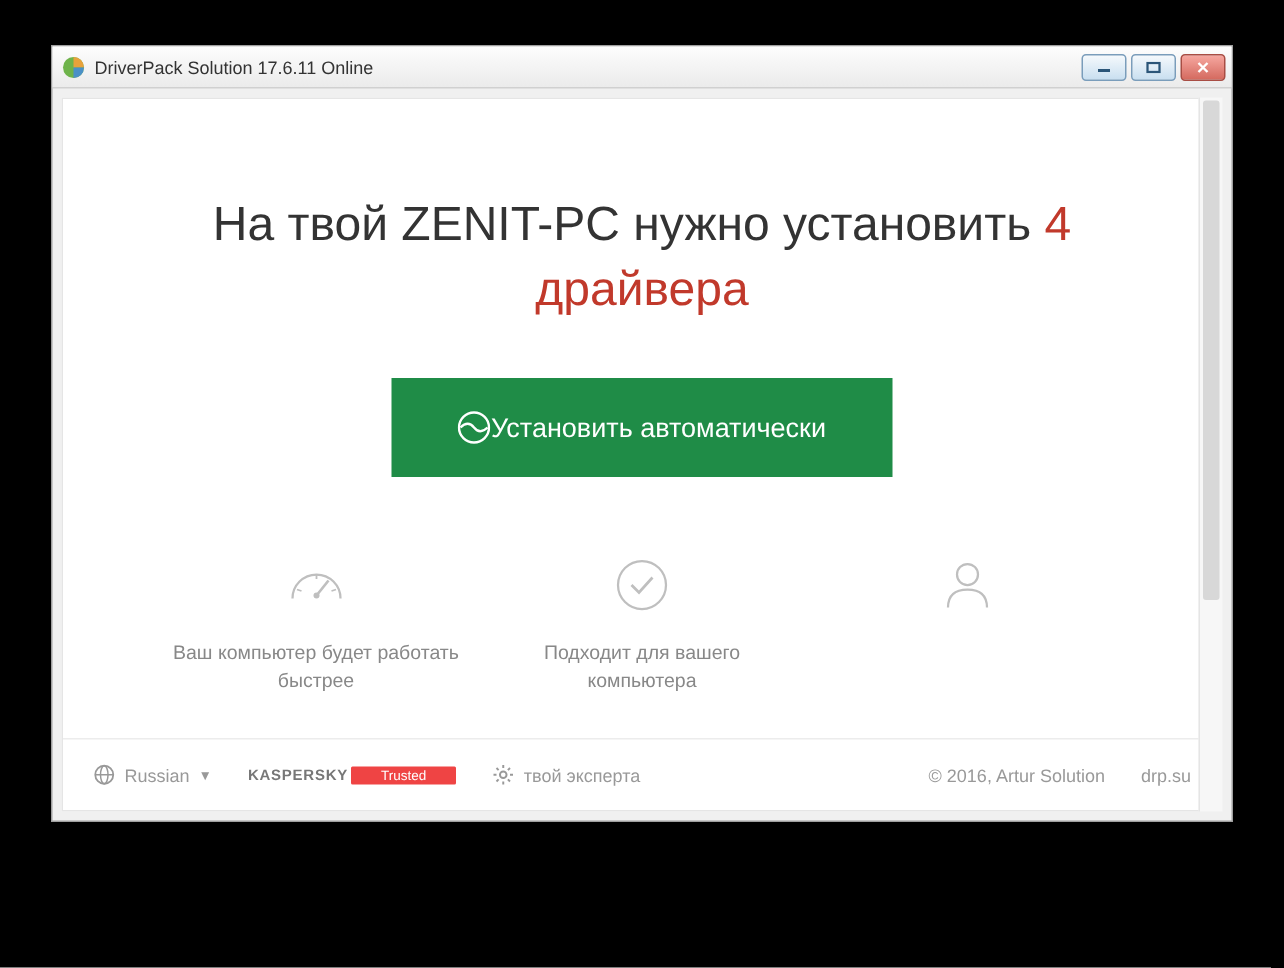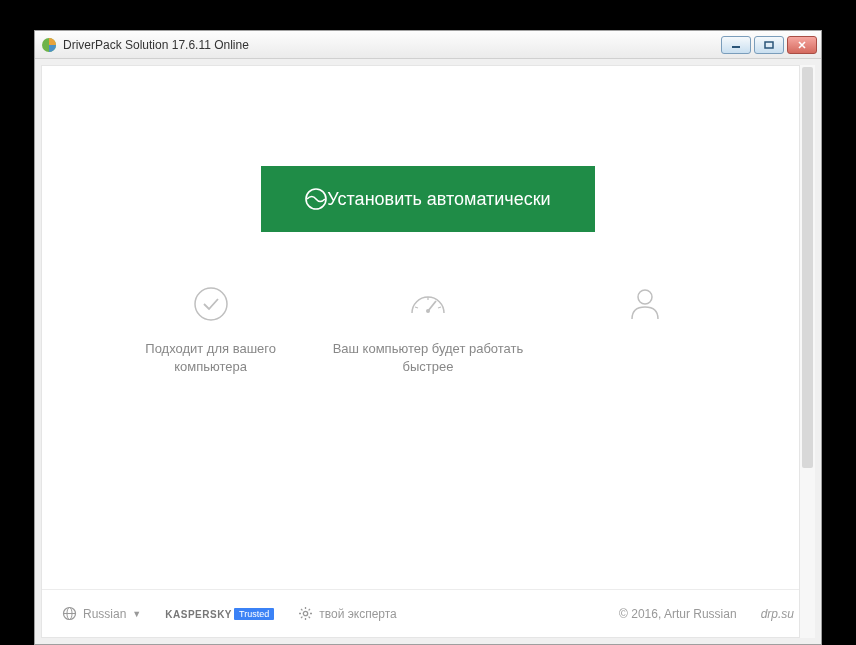--- a/index.html
+++ b/index.html
@@ -9,21 +9,21 @@
   width: 856px;
   height: 645px;
   overflow: hidden;
   position: relative;
 }
 .window {
   position: absolute;
   left: 34px;
   top: 30px;
   width: 788px;
-  height: 615px;
+  height: 518px;
   background: #f0f0f0;
   border: 1px solid #9f9f9f;
   display: flex;
   flex-direction: column;
 }
 .titlebar {
   height: 28px;
   background: linear-gradient(#fdfdfd, #ebebeb);
   border-bottom: 1px solid #d0d0d0;
   display: flex;
@@ -167,27 +167,27 @@
   gap: 2px;
   font-size: 10px;
 }
 .kaspersky-name {
   font-weight: bold;
   letter-spacing: 0.5px;
   color: #777;
   font-size: 10px;
 }
 .trusted-pill {
-  background: #3b82f6;
+  background: #ef4444;
   color: #fff;
-  padding: 1px 5px;
+  padding: 1px 20px;
   font-size: 9px;
   border-radius: 1px;
 }
-.drp-link { cursor: pointer; font-style: italic; }
+.drp-link { cursor: pointer; }
 svg { display: block; }
 </style>
 </head>
 <body>
 
 <div class="window">
 
   <div class="titlebar">
     <span class="titlebar-icon">
       <svg width="16" height="16" viewBox="0 0 16 16">
@@ -213,53 +213,57 @@
             <path d="M2 1 L8 7 M8 1 L2 7" stroke="#fff" stroke-width="1.6"></path>
           </svg>
       </div>
     </div>
   </div>
 
   <div class="content-frame">
     <div class="content">
 
       <div class="main">
+        <div class="headline">
+          <span>На твой </span><span>ZENIT-PC</span><span> нужно установить </span><span class="accent">4</span><br>
+          <span class="accent2">драйвера</span>
+        </div>
 
         <button class="install-btn">
           <span class="install-icon">
             <svg width="22" height="22" viewBox="0 0 22 22">
               <circle cx="11" cy="11" r="10" fill="none" stroke="#fff" stroke-width="1.6"></circle>
               <path d="M2 11 Q7 6 11 11 Q15 16 20 11" fill="none" stroke="#fff" stroke-width="1.6"></path>
             </svg>
           </span>
           <span>Установить автоматически</span>
         </button>
 
         <div class="features">
-          <div class="feature">
-            <div class="feature-icon">
-              <svg width="38" height="38" viewBox="0 0 38 38">
-                <circle cx="19" cy="19" r="16" fill="none" stroke="#bfbfbf" stroke-width="1.5"></circle>
-                <path d="M12 19 L17 24 L26 14" fill="none" stroke="#bfbfbf" stroke-width="1.8"></path>
-              </svg>
-            </div>
-            <div class="feature-text">Подходит для вашего компьютера</div>
-          </div>
           <div class="feature">
             <div class="feature-icon">
               <svg width="40" height="38" viewBox="0 0 40 38">
                 <path d="M4 28 A16 16 0 0 1 36 28" fill="none" stroke="#bfbfbf" stroke-width="1.5"></path>
                 <line x1="20" y1="26" x2="28" y2="16" stroke="#bfbfbf" stroke-width="1.8"></line>
                 <circle cx="20" cy="26" r="2" fill="#bfbfbf"></circle>
                 <line x1="7" y1="22" x2="10" y2="23" stroke="#bfbfbf" stroke-width="1.2"></line>
                 <line x1="33" y1="22" x2="30" y2="23" stroke="#bfbfbf" stroke-width="1.2"></line>
                 <line x1="20" y1="12" x2="20" y2="15" stroke="#bfbfbf" stroke-width="1.2"></line>
               </svg>
             </div>
             <div class="feature-text">Ваш компьютер будет работать быстрее</div>
+          </div>
+          <div class="feature">
+            <div class="feature-icon">
+              <svg width="38" height="38" viewBox="0 0 38 38">
+                <circle cx="19" cy="19" r="16" fill="none" stroke="#bfbfbf" stroke-width="1.5"></circle>
+                <path d="M12 19 L17 24 L26 14" fill="none" stroke="#bfbfbf" stroke-width="1.8"></path>
+              </svg>
+            </div>
+            <div class="feature-text">Подходит для вашего компьютера</div>
           </div>
           <div class="feature">
             <div class="feature-icon">
               <svg width="34" height="38" viewBox="0 0 34 38">
                 <circle cx="17" cy="12" r="7" fill="none" stroke="#bfbfbf" stroke-width="1.5"></circle>
                 <path d="M4 34 Q4 22 17 22 Q30 22 30 34" fill="none" stroke="#bfbfbf" stroke-width="1.5"></path>
               </svg>
             </div>
           </div>
         </div>
@@ -297,21 +301,21 @@
                 <line x1="12" y1="3" x2="10.6" y2="4.4"></line>
                 <line x1="4.4" y1="10.6" x2="3" y2="12"></line>
               </g>
             </svg>
           </span>
           <span>твой эксперта</span>
         </div>
 
         <div class="footer-spacer"></div>
 
-        <div>© 2016, Artur Russian</div>
+        <div>© 2016, Artur Solution</div>
         <div class="drp-link">drp.su</div>
       </div>
 
     </div>
 
     <div class="scrollbar">
       <div class="scroll-thumb"></div>
     </div>
   </div>
 

